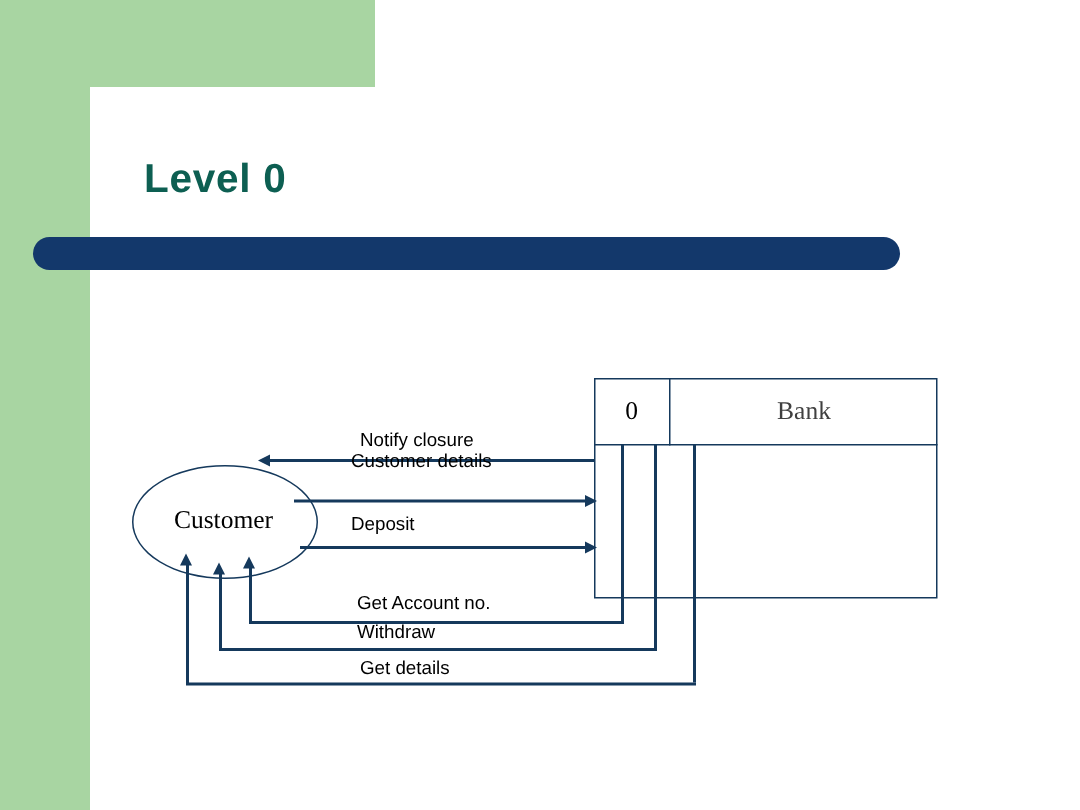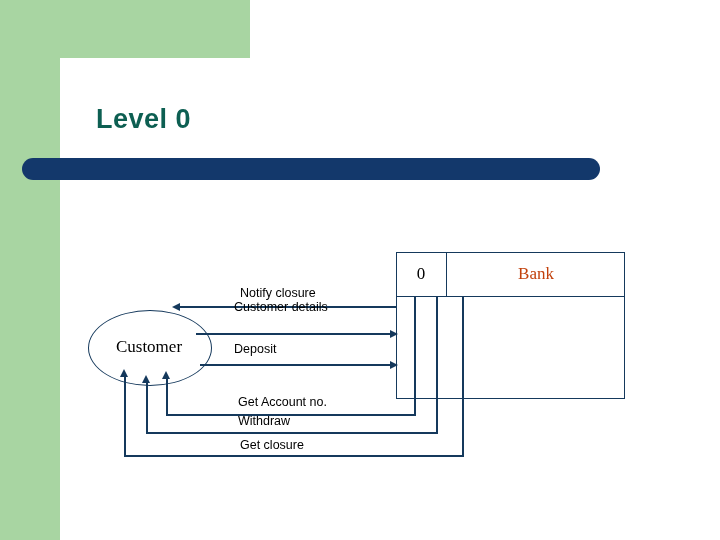--- a/index.html
+++ b/index.html
@@ -139,21 +139,21 @@
     position: absolute;
     left: 447px;
     top: 252px;
     width: 178px;
     height: 44px;
     display: flex;
     align-items: center;
     justify-content: center;
     font-family: "Liberation Serif", serif;
     font-size: 17px;
-    color: #c2410c;
+    color: #404040;
   }
   
   .line {
     position: absolute;
     background: #15395c;
   }
   .arrow {
     position: absolute;
     width: 0; height: 0;
   }
@@ -219,16 +219,16 @@
     <div class="line" style="left:146px; top:432px; width:292px; height:1.6px;"></div>
     <div class="line" style="left:436px; top:296px; width:1.6px; height:136px;"></div>
     <div class="line" style="left:146px; top:382px; width:1.6px; height:51px;"></div>
     <div class="arrow arrow-up" style="left:142px; top:375px;"></div>
     <div class="dfd-label flow-text" style="left:238px; top:414px;">Withdraw</div>
 
     <div class="line" style="left:124px; top:455px; width:340px; height:1.6px;"></div>
     <div class="line" style="left:462px; top:296px; width:1.6px; height:159px;"></div>
     <div class="line" style="left:124px; top:376px; width:1.6px; height:80px;"></div>
     <div class="arrow arrow-up" style="left:120px; top:369px;"></div>
-    <div class="dfd-label flow-text" style="left:240px; top:438px;">Get closure</div>
+    <div class="dfd-label flow-text" style="left:240px; top:438px;">Get details</div>
 
   </div>
 </div>
 
 </body></html>

